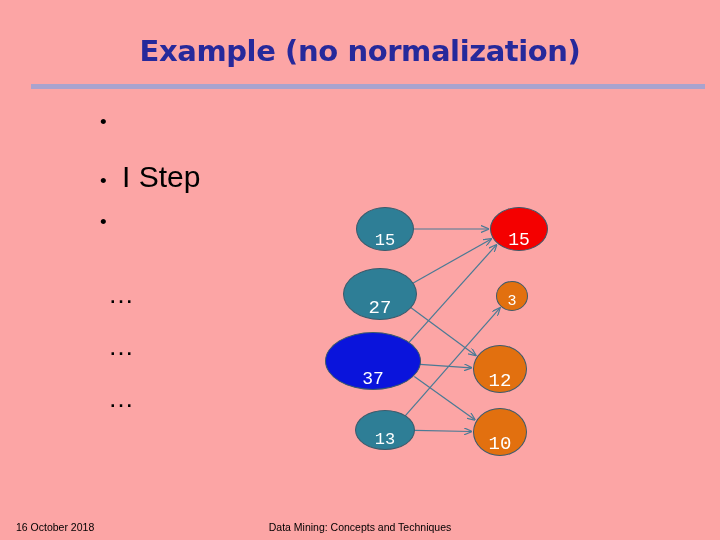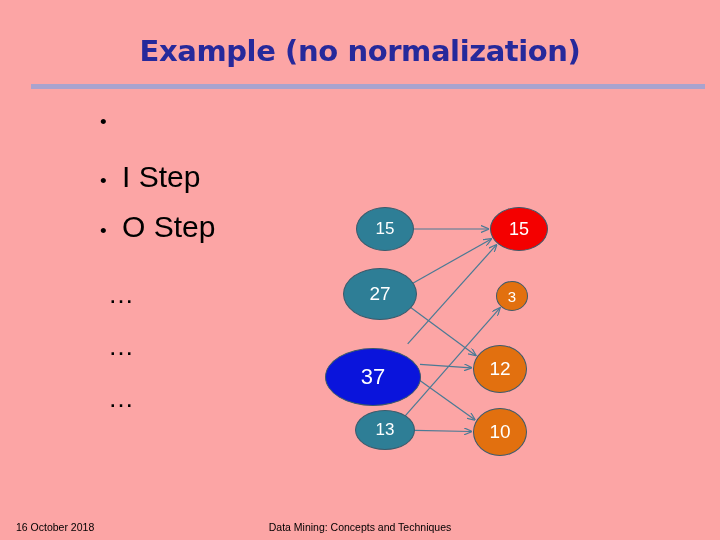--- a/index.html
+++ b/index.html
@@ -106,24 +106,24 @@
     position: absolute;
     left: 0; top: 0;
     width: 260px;
     height: 275px;
   }
   .node {
     position: absolute;
     border-radius: 50%;
     box-sizing: border-box;
     display: flex;
-    align-items: center;
+    align-items: flex-end;
     justify-content: center;
     color: #FFFFFF;
-    font-family: Liberation Sans, sans-serif;
+    font-family: Liberation Mono, monospace;
     border: 1.4px solid #3B5A6B;
     z-index: 2;
   }
 
   
   #footer-date {
     position: absolute;
     left: 16px;
     top: 521px;
     font-family: "Liberation Sans", sans-serif;
@@ -160,21 +160,20 @@
   <div id="bullet-list">
     <div class="bullet-row">
       <span class="bullet-dot">•</span>
     </div>
     <div class="bullet-row">
       <span class="bullet-dot">•</span>
       <span class="bullet-text">I Step</span>
     </div>
     <div class="bullet-row">
       <span class="bullet-dot">•</span>
-      <span class="bullet-text">O Step</span>
     </div>
   </div>
 
   <div id="ellipsis-block">
     <div class="ellipsis-line">…</div>
     <div class="ellipsis-line">…</div>
     <div class="ellipsis-line">…</div>
   </div>
 
   <div id="diagram">
@@ -195,21 +194,21 @@
           <line x1="99.4" y1="235.3" x2="156.0" y2="236.5" stroke="#4A7A95" stroke-width="1.2" marker-end="url(#arrowhead)"></line>
         </g>
     </svg>
     <div id="nodes-group">
         <div class="node" style="left: 41px; top: 12px; width: 58px; height: 44px; background: rgb(46, 126, 150); border-color: rgb(59, 90, 107); font-size: 17px;">
           <span>15</span>
         </div>
         <div class="node" style="left: 28px; top: 73px; width: 74px; height: 52px; background: rgb(46, 126, 150); border-color: rgb(59, 90, 107); font-size: 19px;">
           <span>27</span>
         </div>
-        <div class="node" style="left: 10px; top: 153px; width: 96px; height: 58px; background: rgb(10, 20, 220); border-color: rgb(59, 90, 107); font-size: 22px;">
+        <div class="node" style="left: 10px; top: 137px; width: 96px; height: 58px; background: rgb(10, 20, 220); border-color: rgb(59, 90, 107); font-size: 18px;">
           <span>37</span>
         </div>
         <div class="node" style="left: 40px; top: 215px; width: 60px; height: 40px; background: rgb(46, 126, 150); border-color: rgb(59, 90, 107); font-size: 17px;">
           <span>13</span>
         </div>
         <div class="node" style="left: 175px; top: 12px; width: 58px; height: 44px; background: rgb(244, 0, 0); border-color: rgb(59, 90, 107); font-size: 18px;">
           <span>15</span>
         </div>
         <div class="node" style="left: 181px; top: 86px; width: 32px; height: 30px; background: rgb(226, 112, 15); border-color: rgb(59, 90, 107); font-size: 15px;">
           <span>3</span>

